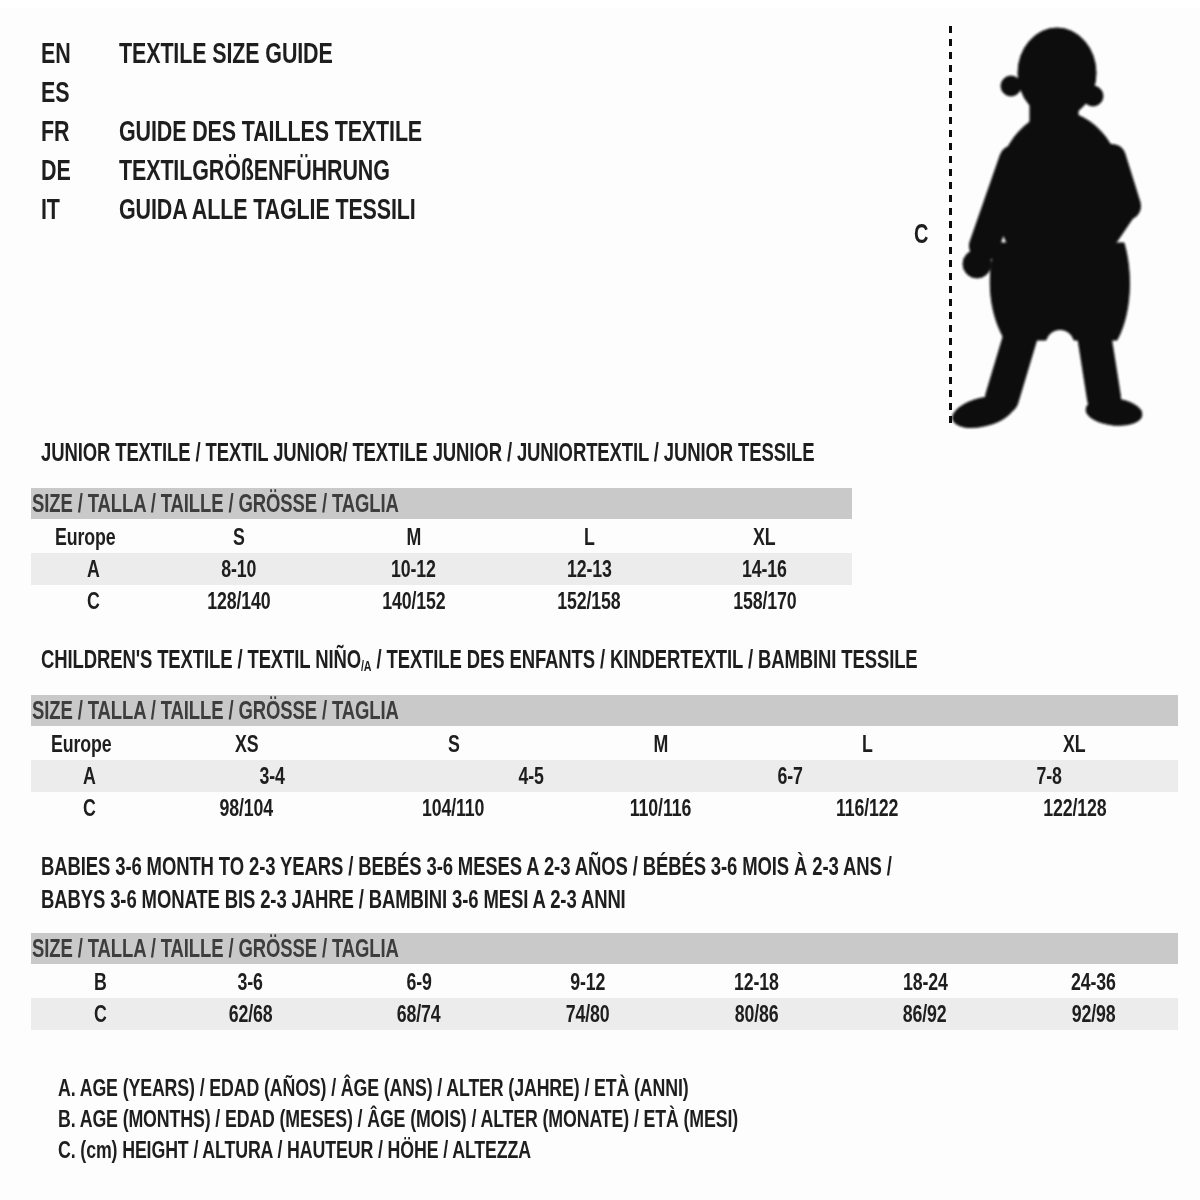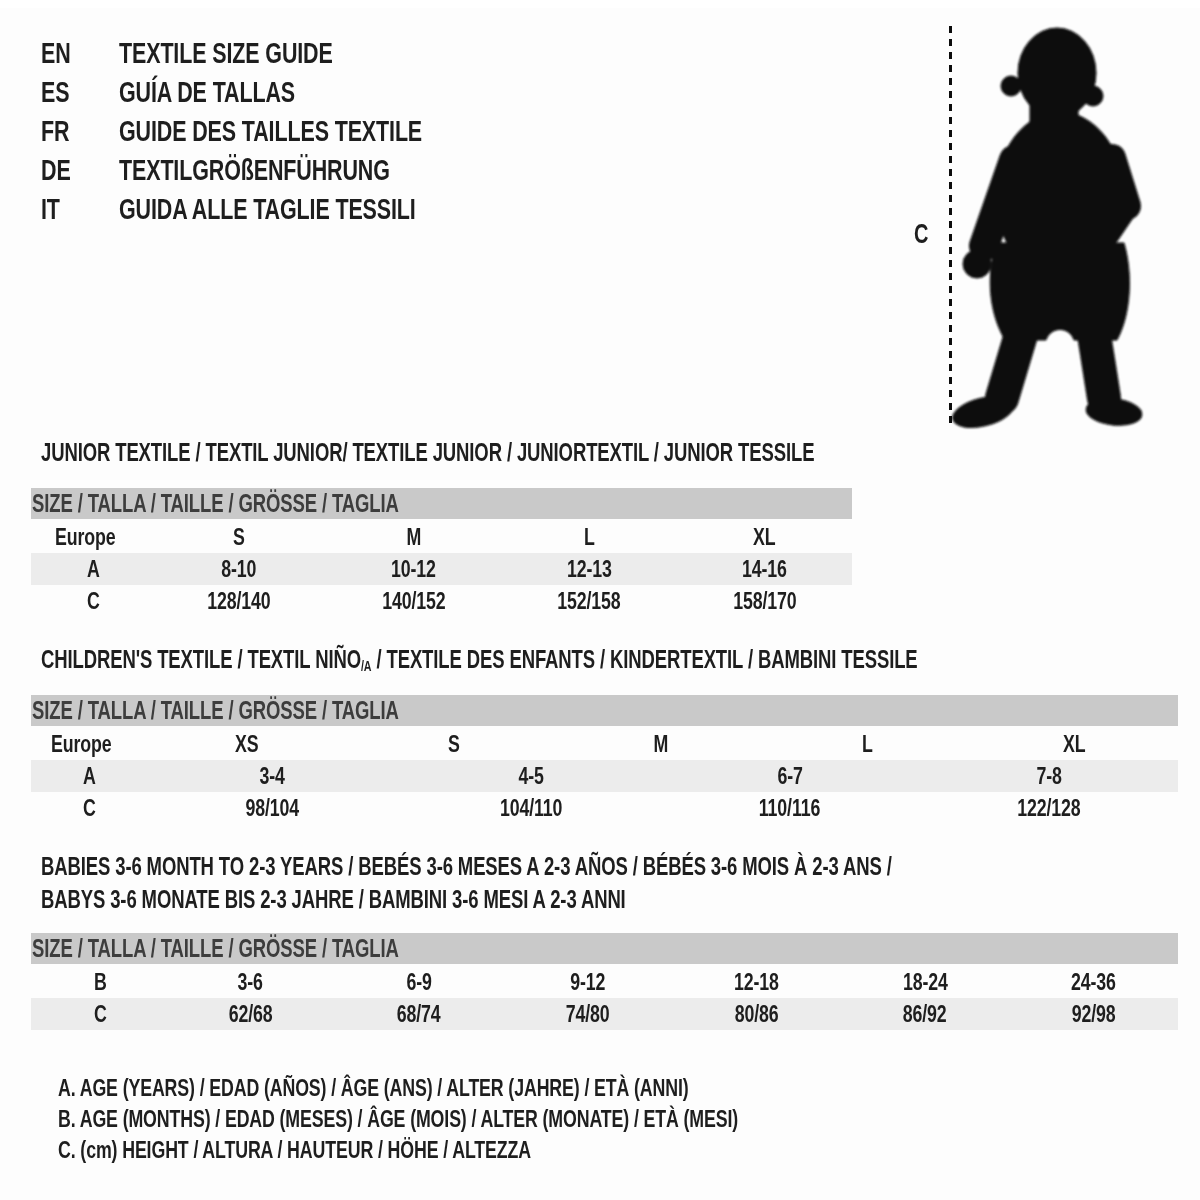--- a/index.html
+++ b/index.html
@@ -55,21 +55,20 @@
 
 <div class="page" style="--page-bg: #fdfdfd; --text: #1e1e1e; --bar-bg: #c9c9c9; --bar-text: #3d3d3d; --row-shaded: #ececec; --sil: #0a0a0a;">
 
   <div class="lang-block" id="lang-block">
       <div class="lang-row">
         <span class="lang-code"><span class="cx">EN</span></span>
         <span class="lang-title"><span class="cx">TEXTILE SIZE GUIDE</span></span>
       </div>
       <div class="lang-row">
         <span class="lang-code"><span class="cx">ES</span></span>
-        <span class="lang-title"><span class="cx">GUÍA DE TALLAS</span></span>
       </div>
       <div class="lang-row">
         <span class="lang-code"><span class="cx">FR</span></span>
         <span class="lang-title"><span class="cx">GUIDE DES TAILLES TEXTILE</span></span>
       </div>
       <div class="lang-row">
         <span class="lang-code"><span class="cx">DE</span></span>
         <span class="lang-title"><span class="cx">TEXTILGRÖßENFÜHRUNG</span></span>
       </div>
       <div class="lang-row">
@@ -160,20 +159,21 @@
           <div class="tcell"><span class="cx cxc">3-4</span></div>
           <div class="tcell"><span class="cx cxc">4-5</span></div>
           <div class="tcell"><span class="cx cxc">6-7</span></div>
           <div class="tcell"><span class="cx cxc">7-8</span></div>
         </div>
         <div class="trow">
           <div class="tcell tlabel"><span class="cx">C</span></div>
           <div class="tcell"><span class="cx cxc">98/104</span></div>
           <div class="tcell"><span class="cx cxc">104/110</span></div>
           <div class="tcell"><span class="cx cxc">110/116</span></div>
+          <div class="tcell"><span class="cx cxc">116/122</span></div>
           <div class="tcell"><span class="cx cxc">122/128</span></div>
         </div>
       </div>
   </div>
 
   <div class="section-heading" style="top:842px">
     <span class="heading-line"><span class="cx">BABIES 3-6 MONTH TO 2-3 YEARS / BEBÉS 3-6 MESES A 2-3 AÑOS / BÉBÉS 3-6 MOIS À 2-3 ANS /</span></span>
     <span class="heading-line"><span class="cx">BABYS 3-6 MONATE BIS 2-3 JAHRE / BAMBINI 3-6 MESI A 2-3 ANNI</span></span>
   </div>
   <div class="sizetable tbl-babies" style="top:925px;width:1147px">

